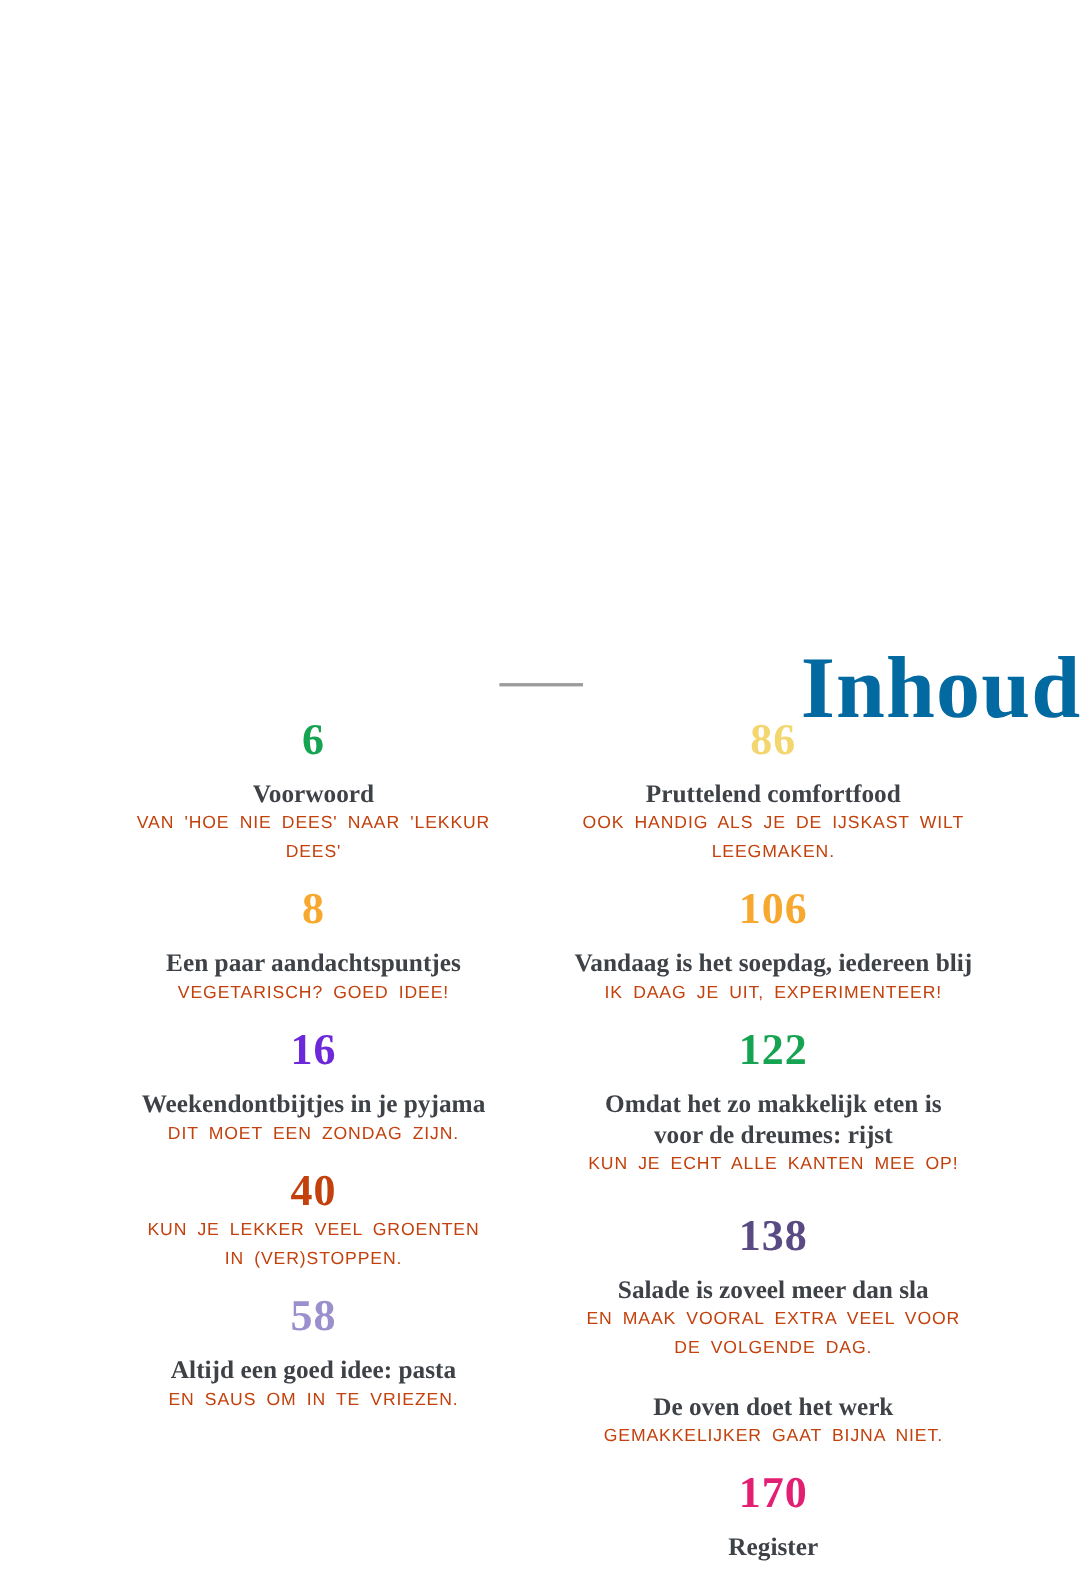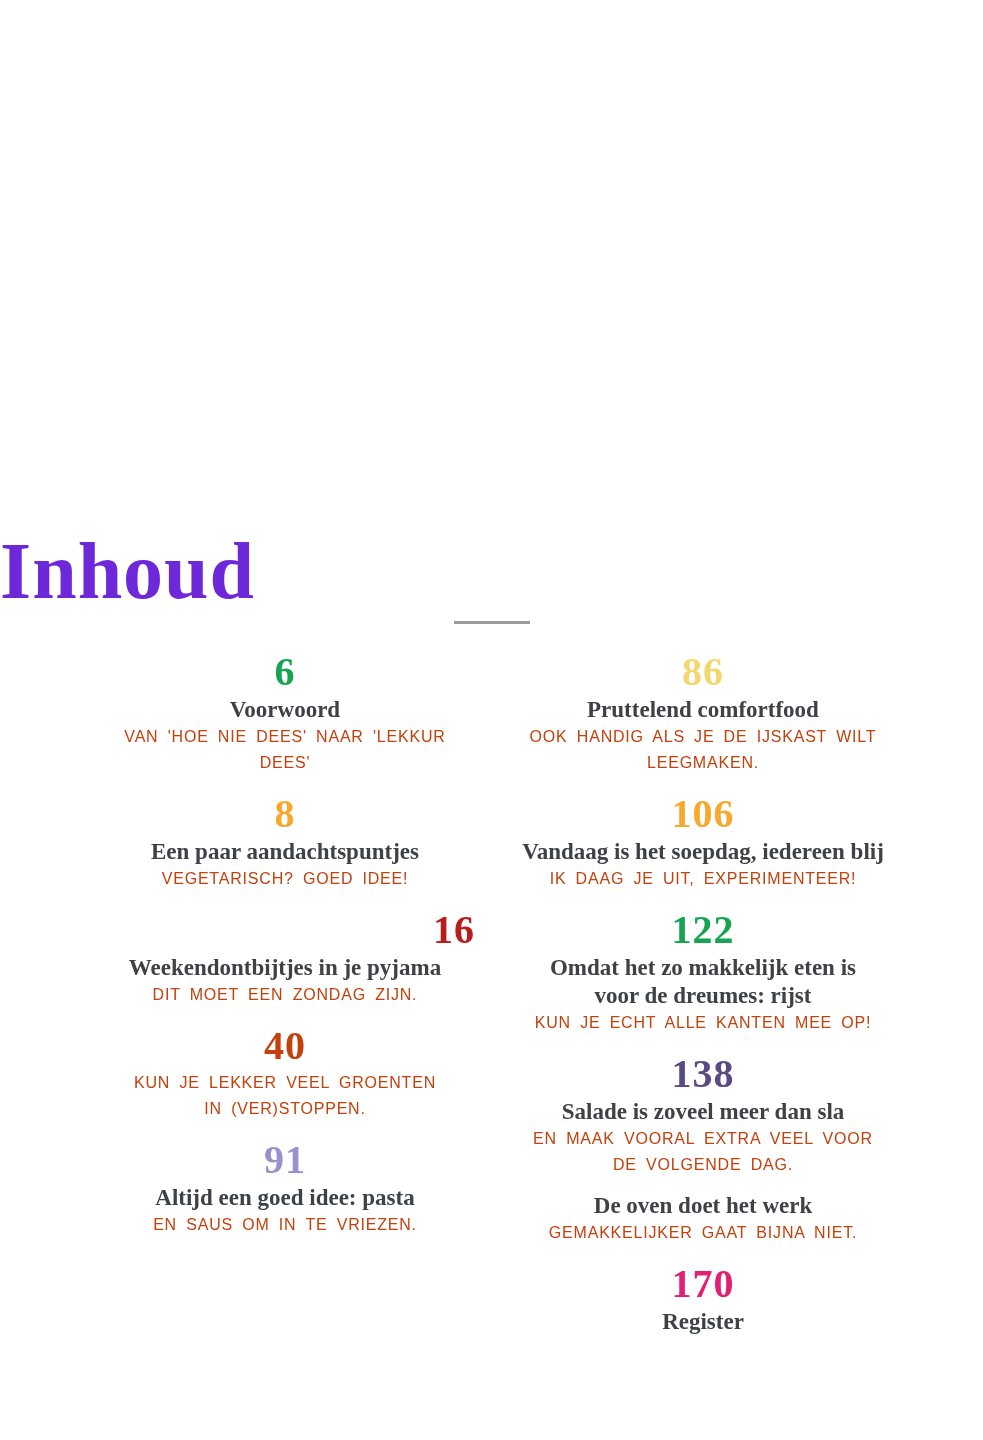--- a/index.html
+++ b/index.html
@@ -9,28 +9,28 @@
   }
   body {
     width: 983px;
     height: 1440px;
     position: relative;
     font-family: "Liberation Serif", serif;
     overflow: hidden;
   }
   .page-title {
     position: absolute;
-    top: 477px;
+    top: 532px;
     left: 0;
     width: 100%;
-    text-align: left;
+    text-align: right;
     font-family: "Liberation Serif", serif;
     font-size: 80px;
     font-weight: 700;
-    color: #6d28d9;
+    color: #0369a1;
     letter-spacing: 1px;
     line-height: 1;
   }
   .divider {
     position: absolute;
     top: 621px;
     left: 454px;
     width: 76px;
     height: 3px;
     background: #9b9b9b;
@@ -54,21 +54,21 @@
     line-height: 48px;
     letter-spacing: 1px;
   }
   .etitle {
     font-family: "Liberation Serif", serif;
     font-size: 23px;
     font-weight: 700;
     line-height: 28px;
     color: #3e4247;
     white-space: pre-line;
-    margin-top: 0;
+    margin-top: 12px;
   }
   .esub {
     font-family: "Liberation Sans", sans-serif;
     font-size: 16px;
     font-weight: 400;
     line-height: 26px;
     color: #c2410c;
     letter-spacing: 0.8px;
     word-spacing: 4px;
     white-space: pre-line;
@@ -85,31 +85,31 @@
     <div class="num" style="color: rgb(22, 164, 82);">6</div>
     <div class="etitle">Voorwoord</div>
     <div class="esub">VAN 'HOE NIE DEES' NAAR 'LEKKUR DEES'</div>
   </div>
   <div class="entry">
     <div class="num" style="color: rgb(246, 168, 47);">8</div>
     <div class="etitle">Een paar aandachtspuntjes</div>
     <div class="esub">VEGETARISCH? GOED IDEE!</div>
   </div>
   <div class="entry">
-    <div class="num" style="color: #b91c1c; text-align: right;">16</div>
+    <div class="num" style="color: #6d28d9;">16</div>
     <div class="etitle">Weekendontbijtjes in je pyjama</div>
     <div class="esub">DIT MOET EEN ZONDAG ZIJN.</div>
   </div>
   <div class="entry">
     <div class="num" style="color: #c2410c;">40</div>
     <div class="esub">KUN JE LEKKER VEEL GROENTEN
 IN (VER)STOPPEN.</div>
   </div>
   <div class="entry">
-    <div class="num" style="color: rgb(155, 144, 205);">91</div>
+    <div class="num" style="color: rgb(155, 144, 205);">58</div>
     <div class="etitle">Altijd een goed idee: pasta</div>
     <div class="esub">EN SAUS OM IN TE VRIEZEN.</div>
   </div>
 </div>
 
 <div class="col col-right">
   <div class="entry">
     <div class="num" style="color: rgb(243, 215, 110);">86</div>
     <div class="etitle">Pruttelend comfortfood</div>
     <div class="esub">OOK HANDIG ALS JE DE IJSKAST WILT LEEGMAKEN.</div>
@@ -119,21 +119,21 @@
     <div class="etitle">Vandaag is het soepdag, iedereen blij</div>
     <div class="esub">IK DAAG JE UIT, EXPERIMENTEER!</div>
   </div>
   <div class="entry">
     <div class="num" style="color: rgb(22, 164, 82);">122</div>
     <div class="etitle">Omdat het zo makkelijk eten is
 voor de dreumes: rijst</div>
     <div class="esub">KUN JE ECHT ALLE KANTEN MEE OP!</div>
   </div>
   <div class="entry">
-    <div class="num" style="color: rgb(90, 74, 132);">138</div>
+    <div class="num" style="color: rgb(90, 74, 132); margin-top: 13px;">138</div>
     <div class="etitle">Salade is zoveel meer dan sla</div>
     <div class="esub">EN MAAK VOORAL EXTRA VEEL VOOR
 DE VOLGENDE DAG.</div>
   </div>
   <div class="entry">
     <div class="etitle">De oven doet het werk</div>
     <div class="esub">GEMAKKELIJKER GAAT BIJNA NIET.</div>
   </div>
   <div class="entry">
     <div class="num" style="color: rgb(227, 31, 116);">170</div>

